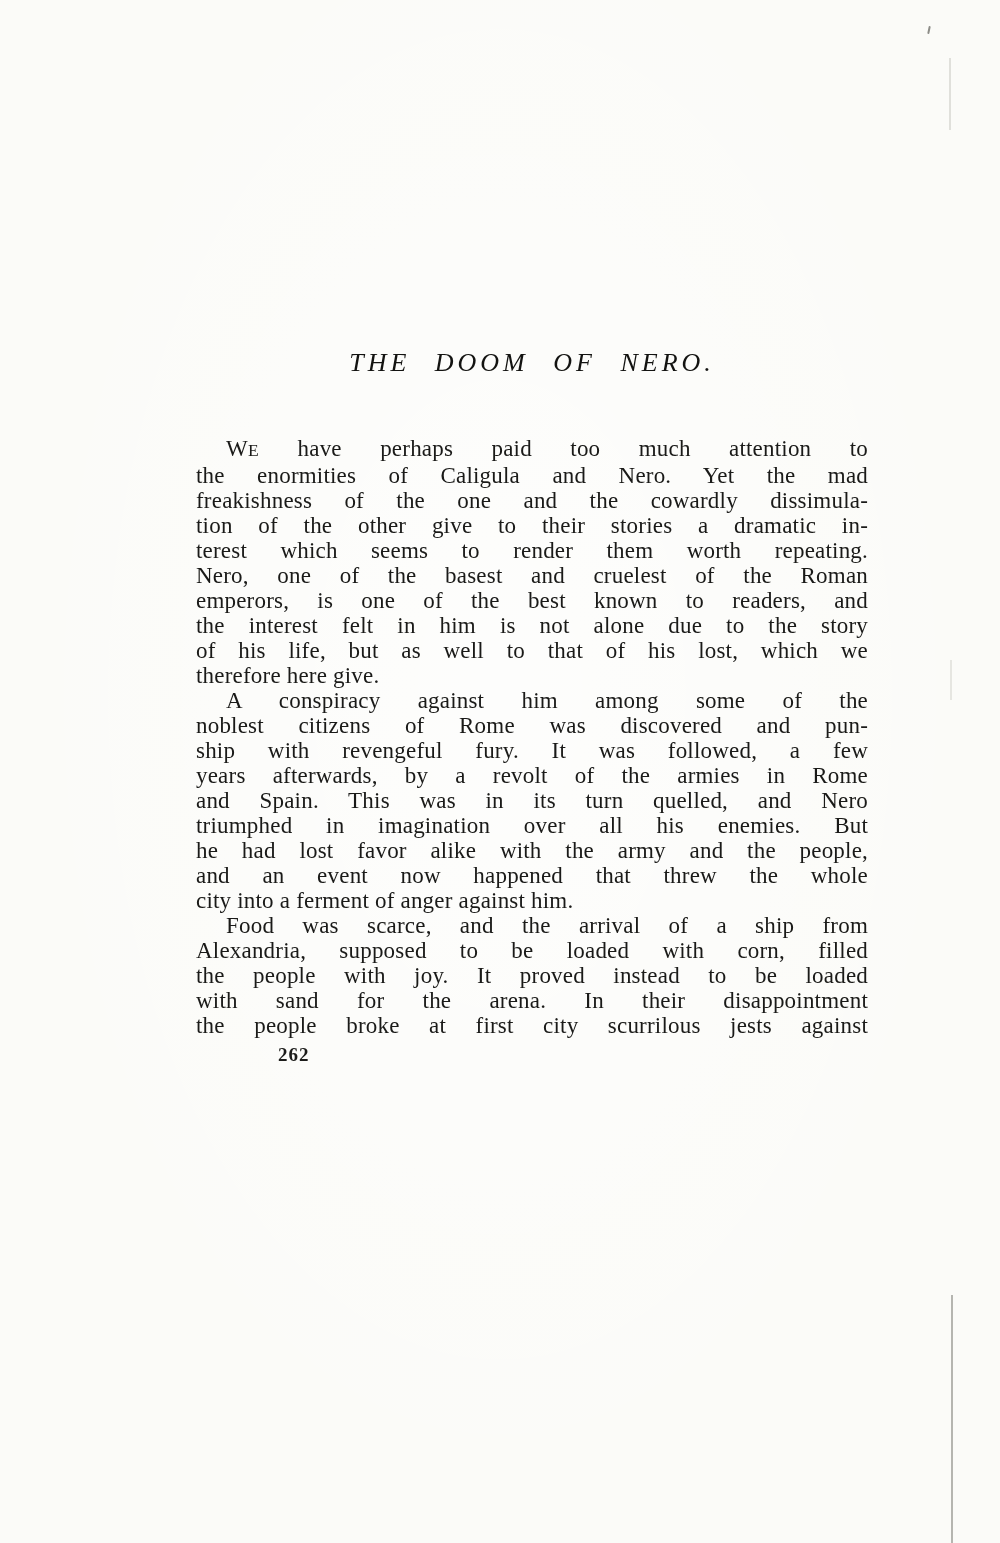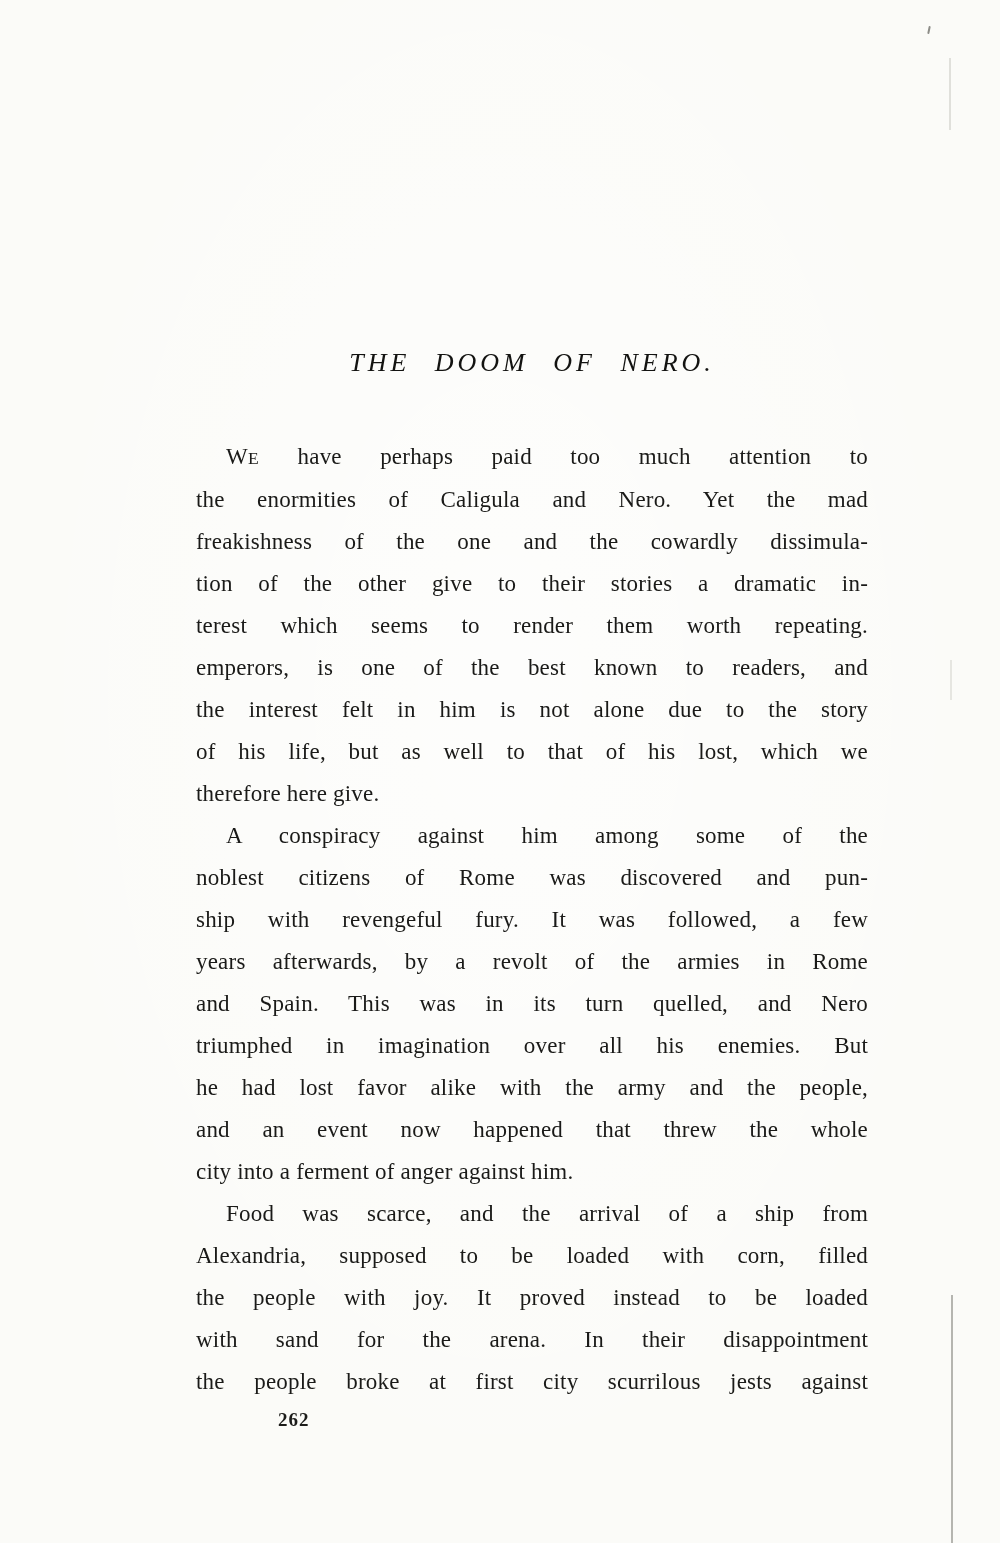--- a/index.html
+++ b/index.html
@@ -31,21 +31,21 @@
     line-height: 38px;
     text-align: center;
     letter-spacing: 4px;
     word-spacing: 14px;
     color: #131311;
     margin-bottom: 54px;
   }
   .paragraph { margin: 0; }
   .line {
     font-size: 23px;
-    line-height: 42px;
+    line-height: 25px;
     text-align: justify;
     text-align-last: justify;
     letter-spacing: 0.2px;
     color: #1a1a18;
   }
   .line.open { text-indent: 30px; }
   .line.end { text-align-last: left; }
   .lead-cap { font-size: 23px; }
   .small-cap { font-size: 17.5px; letter-spacing: 0.5px; }
   .pageno {
@@ -100,20 +100,21 @@
   <div class="content">
 
     <h1 class="title">THE DOOM OF NERO.</h1>
 
     <div class="paragraph">
       <div class="line open"><span class="lead-cap">W</span><span class="small-cap">E</span><span> have perhaps paid too much attention to</span></div>
       <div class="line">the enormities of Caligula and Nero. Yet the mad</div>
       <div class="line">freakishness of the one and the cowardly dissimula-</div>
       <div class="line">tion of the other give to their stories a dramatic in-</div>
       <div class="line">terest which seems to render them worth repeating.</div>
+      <div class="line">Nero, one of the basest and cruelest of the Roman</div>
       <div class="line">emperors, is one of the best known to readers, and</div>
       <div class="line">the interest felt in him is not alone due to the story</div>
       <div class="line">of his life, but as well to that of his lost, which we</div>
       <div class="line end">therefore here give.</div>
     </div>
 
     <div class="paragraph">
       <div class="line open">A conspiracy against him among some of the</div>
       <div class="line">noblest citizens of Rome was discovered and pun-</div>
       <div class="line">ship with revengeful fury. It was followed, a few</div>

